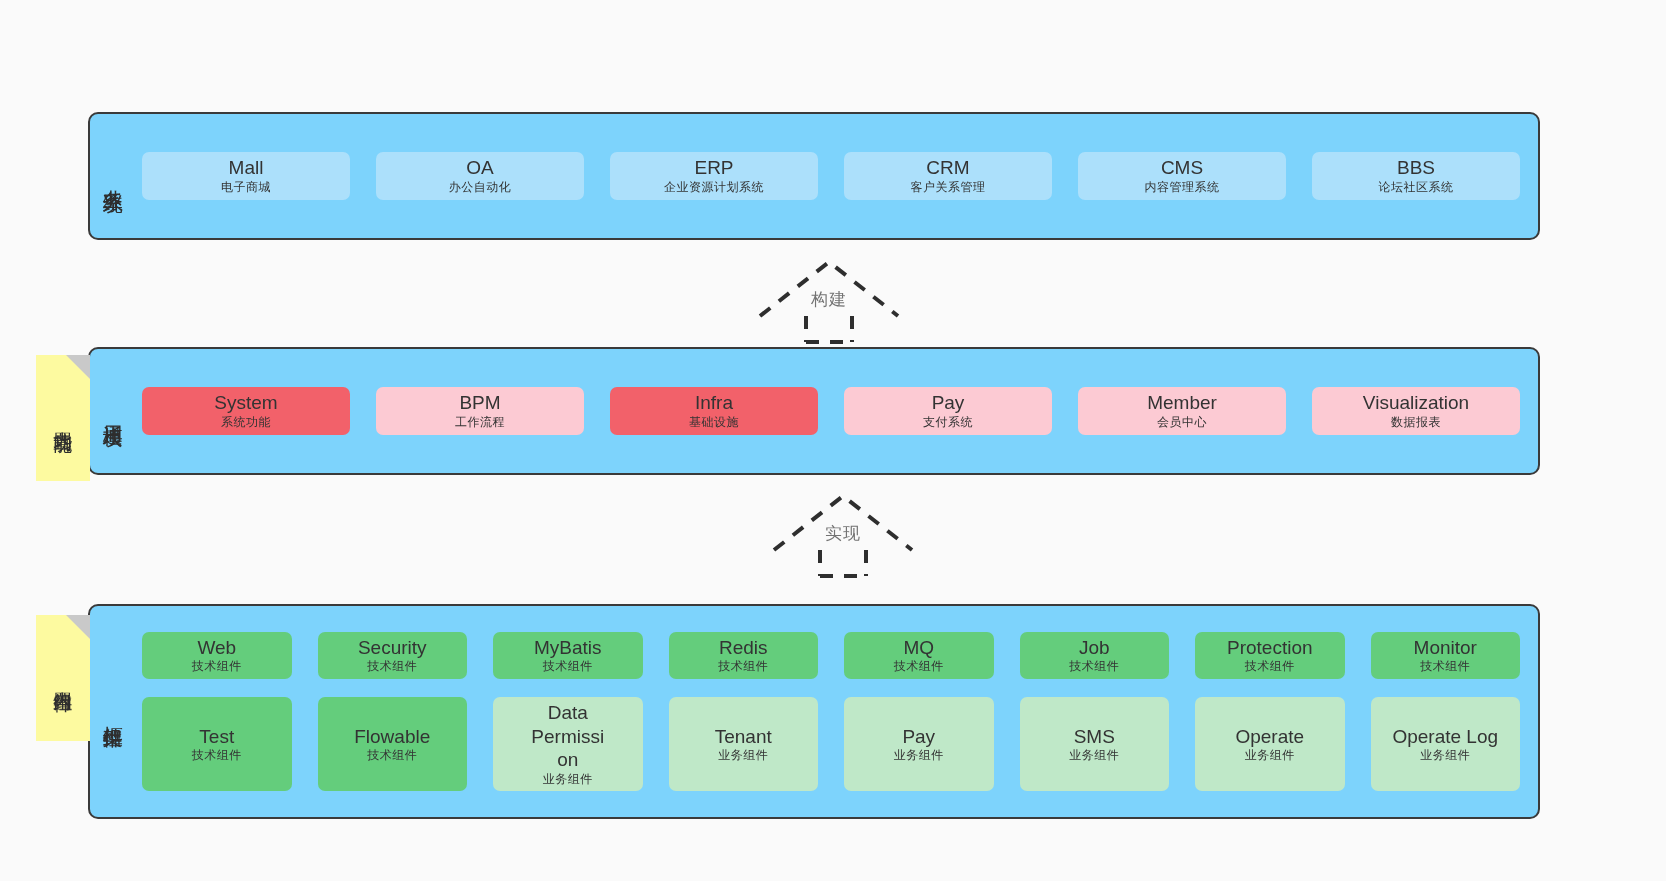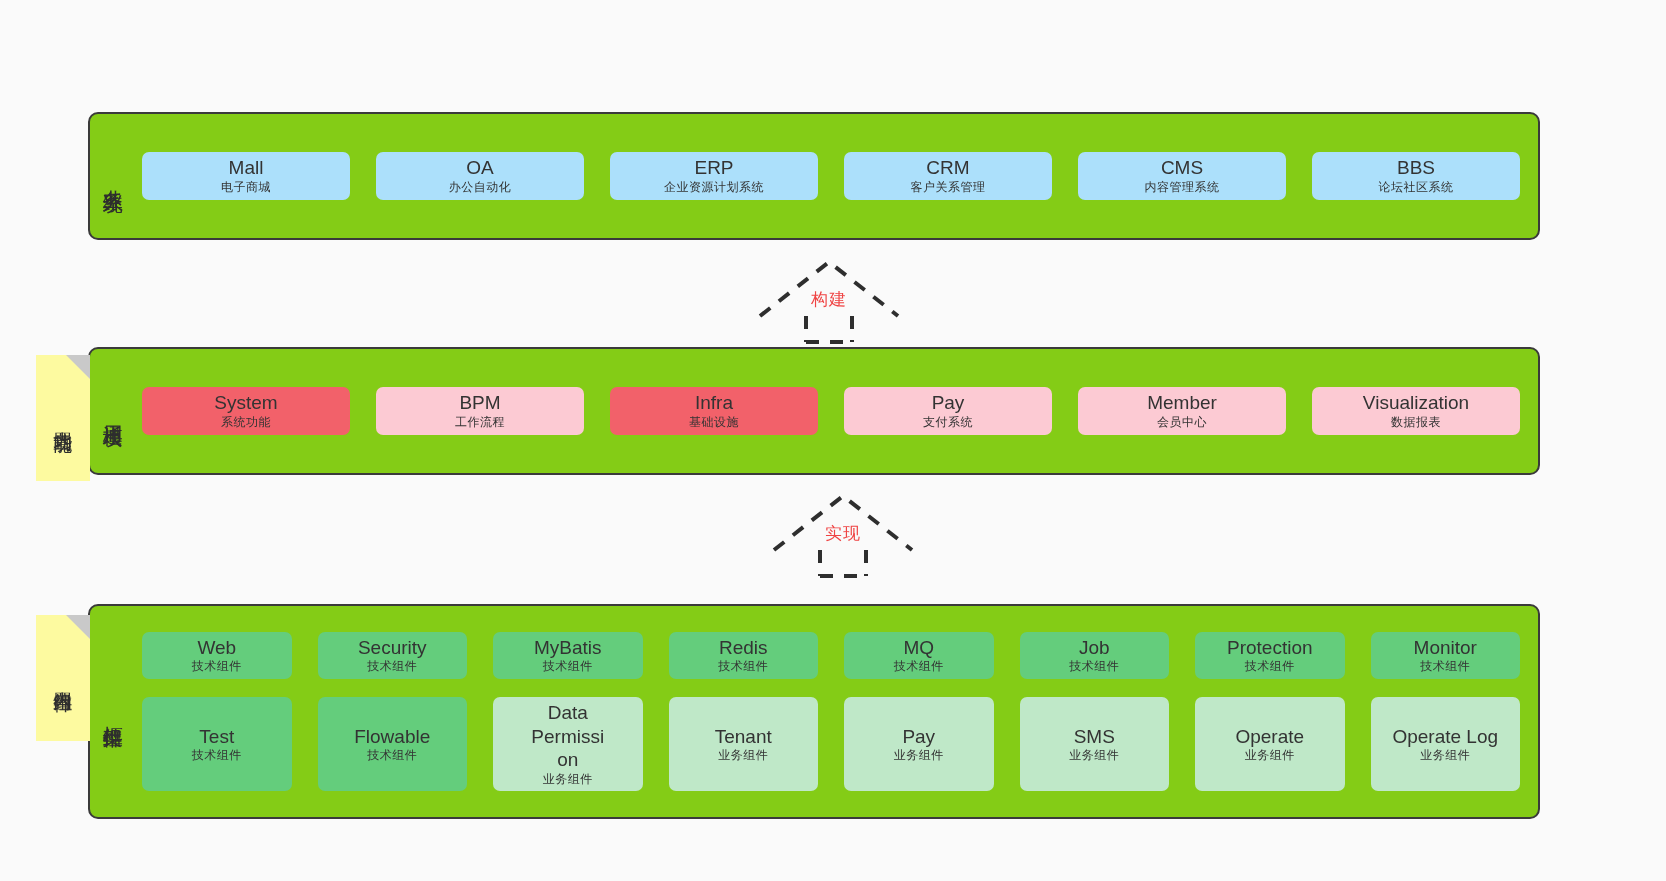--- a/index.html
+++ b/index.html
@@ -21,21 +21,21 @@
     position: absolute;
     left: 0; top: 0;
     width: 1666px;
     height: 881px;
   }
 
   
   .band {
     position: absolute;
     box-sizing: border-box;
-    background: #84cc16;
+    background: #7dd3fc;
     border: 2px solid #3a3a3a;
     border-radius: 10px;
     display: flex;
     flex-direction: row;
     align-items: stretch;
   }
 
   .band-label {
     flex: 0 0 auto;
     width: 46px;
@@ -127,21 +127,21 @@
   .uml-arrow {
     position: absolute;
   }
   .uml-arrow svg { display: block; overflow: visible; }
   .uml-arrow .arrow-label {
     position: absolute;
     left: 50%;
     transform: translateX(-50%);
     background: transparent;
     font-size: 17px;
-    color: #ef4444;
+    color: #737373;
     white-space: nowrap;
     letter-spacing: 1px;
   }
 </style>
 </head>
 <body>
 
 <div id="stage">
 
   <div class="band" id="band-0" style="left:88px; top:112px; width:1452px; height:128px;">

